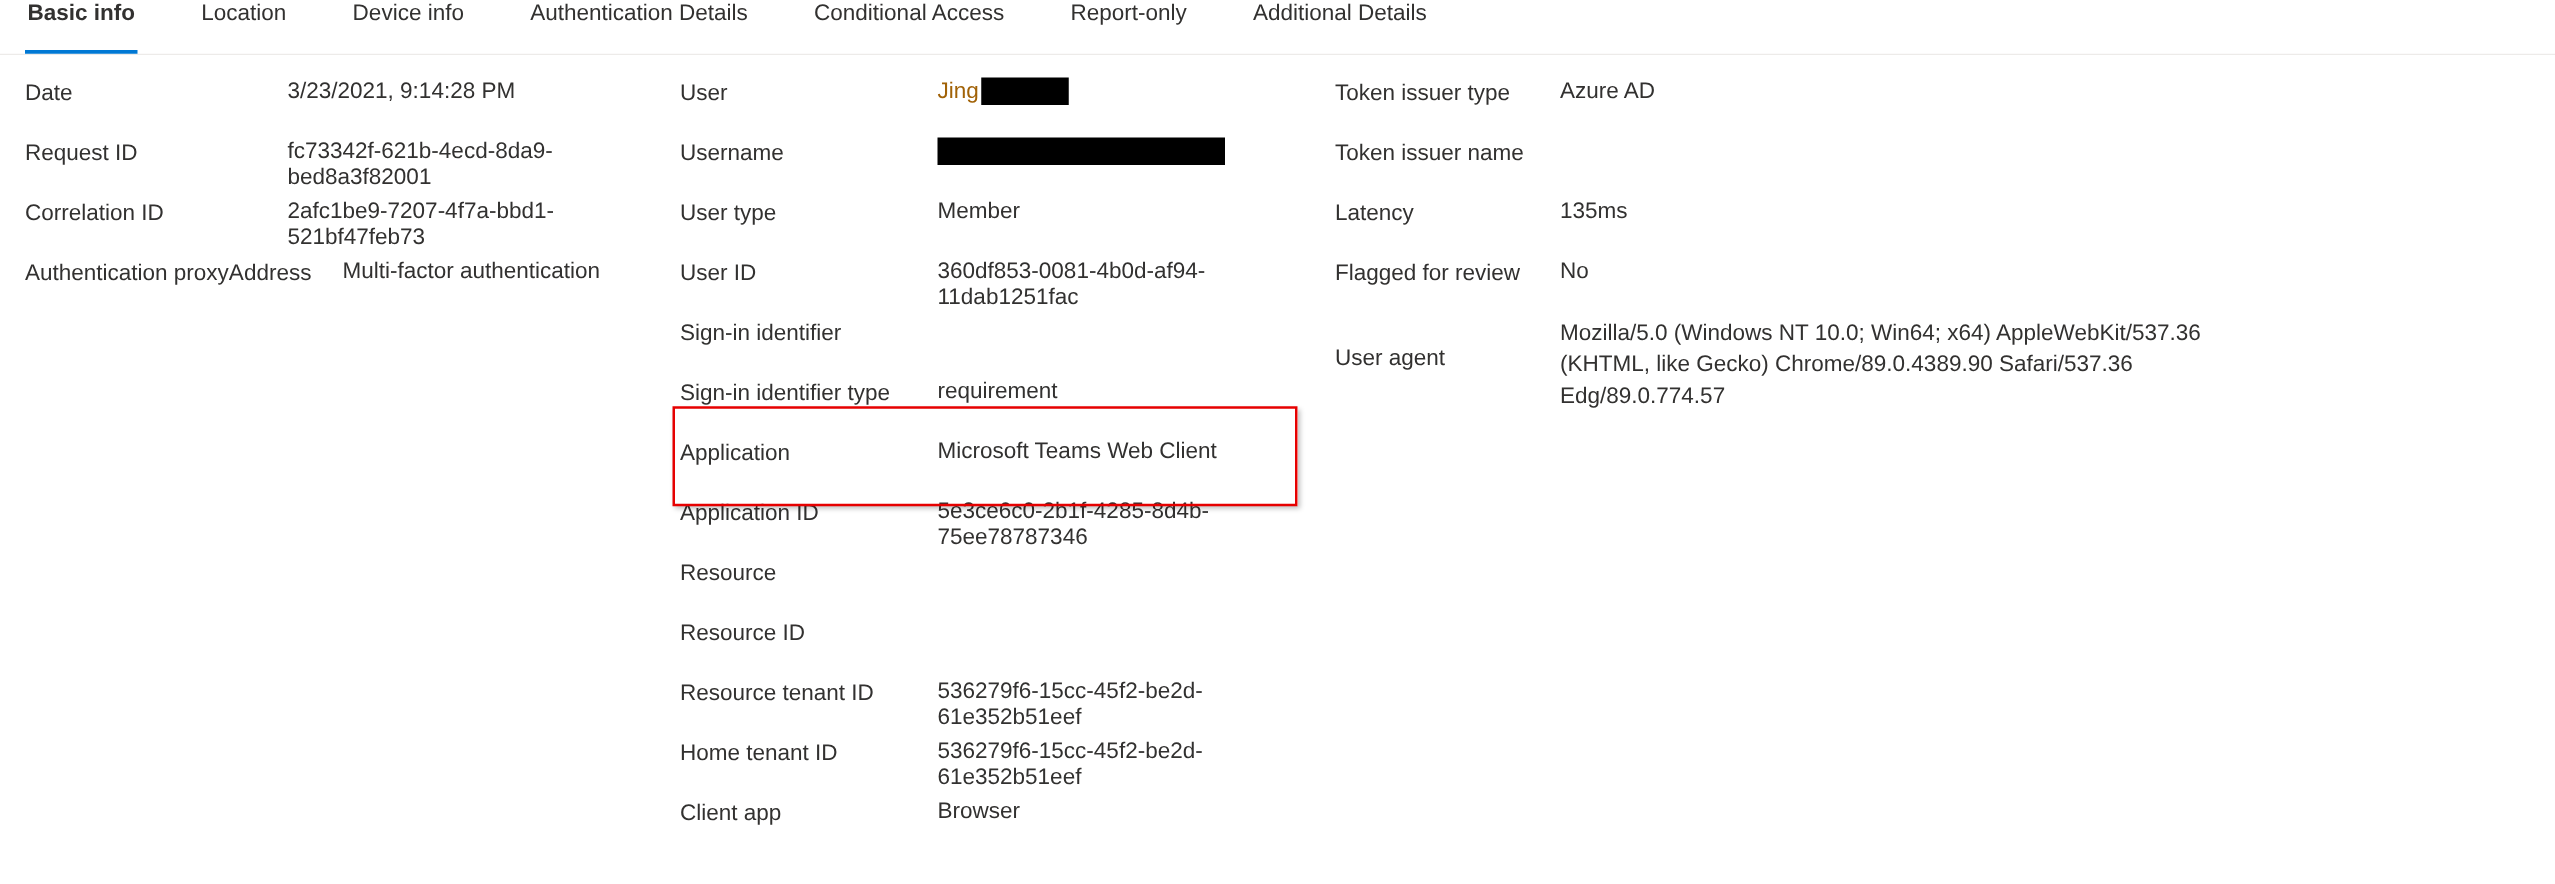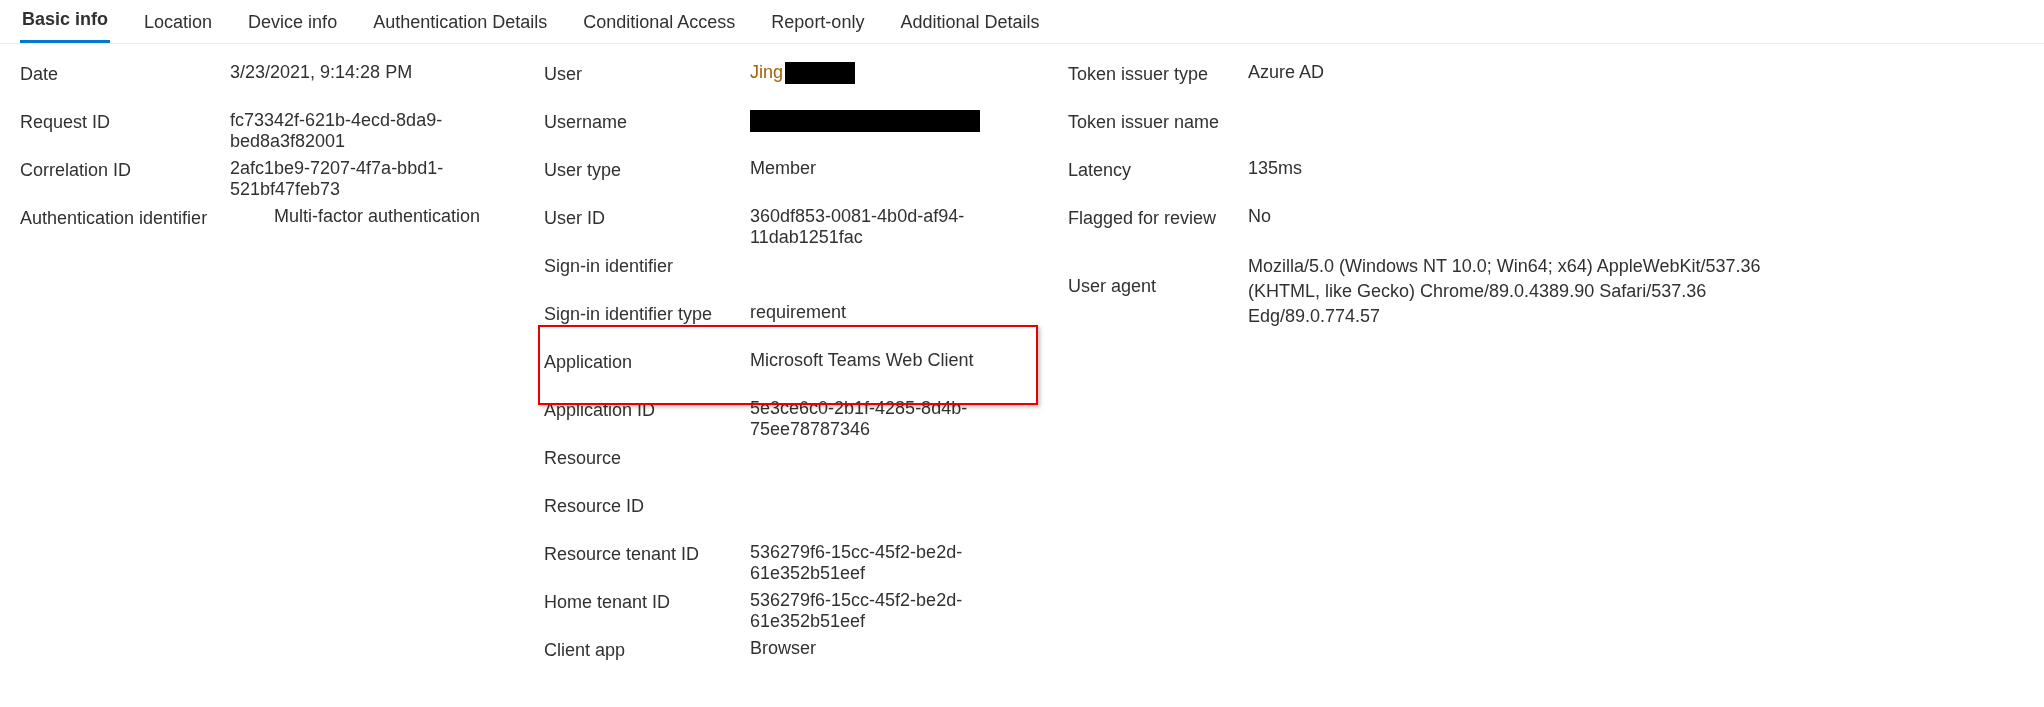--- a/index.html
+++ b/index.html
@@ -1,20 +1,20 @@
 <!DOCTYPE html>
 <html><head>
   <meta charset="utf-8">
   <style>
     * { margin:0; padding:0; box-sizing:border-box; }
     body { font-family:"Segoe UI", Arial, sans-serif; color:#323130;
       font-size:18px; background:#fff; width:2044px; }
 
-    .tabs { display:flex; gap:32px; padding:0 20px;
-      border-bottom:1px solid #edebe9; height:44px; align-items:flex-end; }
+    .tabs { display:flex; gap:49px; padding:0 20px;
+      border-bottom:1px solid #edebe9; height:44px; }
     .tab { padding:0 2px 10px; cursor:pointer; color:#323130; }
     .tab.active { font-weight:700; border-bottom:3px solid #0078d4; }
 
     .content { display:flex; padding:18px 20px; gap:24px; align-items:flex-start; }
     .col { display:flex; flex-direction:column; }
     .col1 { width:500px; }
     .col2 { width:500px; position:relative; }
     .col3 { width:700px; }
     .row { display:flex; align-items:flex-start; min-height:48px; }
     .label { flex:0 0 210px; color:#323130; padding-top:2px;}
@@ -50,21 +50,21 @@
     </div>
     <div class="row">
       <div class="label">Request ID</div>
       <div class="value">fc73342f-621b-4ecd-8da9-bed8a3f82001</div>
     </div>
     <div class="row">
       <div class="label">Correlation ID</div>
       <div class="value">2afc1be9-7207-4f7a-bbd1-521bf47feb73</div>
     </div>
     <div class="row">
-      <div class="label" style="flex:0 0 254px">Authentication identifier</div>
+      <div class="label" style="flex:0 0 254px">Authentication proxyAddress</div>
       <div class="value">Multi-factor authentication</div>
     </div>
   </div>
 
   <div class="col col2">
     <div class="row">
       <div class="label">User</div>
       <div class="value">
         <span class="link">Jing</span><span class="redact" style="width:70px;margin-left:2px"></span>
       </div>

